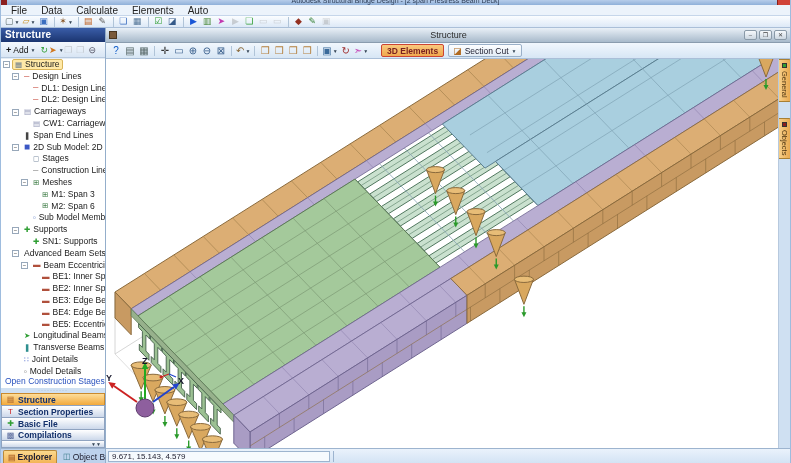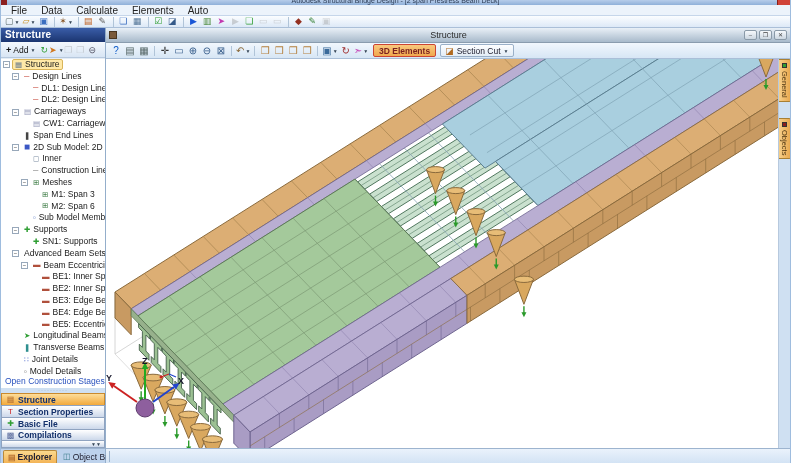--- a/index.html
+++ b/index.html
@@ -54,21 +54,21 @@
   #rightcol{width:686px;display:flex;flex-direction:column;}
   #vtitle{height:15px;background:linear-gradient(#e9f0f7,#a8bacb);border-bottom:1px solid #8a9cae;display:flex;align-items:center;position:relative;}
   #vtitle .wicon{width:8px;height:8px;background:#7a5a3a;border:1px solid #4a3620;margin-left:3px;}
   #vtitle .wtext{position:absolute;left:50%;transform:translateX(-50%);font-size:9px;color:#2b2b2b;}
   #vtitle .wbtns{margin-left:auto;display:flex;margin-right:4px;}
   .wbtn{width:13px;height:10px;background:linear-gradient(#f6f9fc,#ccd7e1);border:1px solid #8a9aa8;border-radius:2px;margin-left:2px;font-size:6px;line-height:8px;text-align:center;color:#444;}
   #vtoolbar{height:16px;background:linear-gradient(#f1f7fd,#d7e6f5);border-bottom:1px solid #aabfd8;display:flex;align-items:center;padding-left:3px;}
   .vbtn{height:13px;min-width:14px;display:flex;align-items:center;justify-content:center;border:1px solid transparent;border-radius:2px;}
   .vbtn .g{font-size:10px;line-height:10px;}
   .vbtn .dd{font-size:5px;color:#345;margin-left:1px;}
-  #btn3delems{margin-left:4px;background:linear-gradient(#f9c97e,#f0a84e);border:1px solid #cc4433;color:#7a1f1f;font-size:8.5px;font-weight:bold;padding:0 5px;height:13px;line-height:12px;border-radius:2px;}
+  #btn3delems{margin-left:12px;background:linear-gradient(#f9c97e,#f0a84e);border:1px solid #cc4433;color:#7a1f1f;font-size:8.5px;font-weight:bold;padding:0 5px;height:13px;line-height:12px;border-radius:2px;}
   #btnsectioncut{margin-left:4px;background:linear-gradient(#fdfeff,#e2ecf6);border:1px solid #9ab0c8;color:#223;font-size:8.5px;padding:0 4px;height:13px;line-height:12px;border-radius:2px;display:flex;align-items:center;}
   #btnsectioncut .ci{color:#b06a20;margin-right:3px;font-size:9px;}
   #btnsectioncut .dd{font-size:5px;color:#345;margin-left:3px;}
   #viewrow{height:389px;display:flex;}
   #viewport{width:673px;height:389px;background:#fff;position:relative;overflow:hidden;border-right:1px solid #b7c9de;}
   #tabscol{width:12px;background:#cfe0f2;padding-top:0;}
   .vtab{writing-mode:vertical-rl;background:linear-gradient(90deg,#f6cf8a,#e9a94f);border:1px solid #a87f33;border-left:none;border-radius:0 2px 2px 0;color:#4a3210;font-size:7.5px;padding:3px 1px;margin-bottom:16px;display:flex;align-items:center;}
   .vtab .sq{width:5px;height:5px;margin-bottom:3px;border:1px solid #333;}
   #statusbar{height:15px;background:linear-gradient(#eaf2fb,#d3e3f4);border-top:1px solid #9db4cf;display:flex;align-items:center;}
   #coordbox{width:222px;height:11px;margin-left:2px;background:#f6fafe;border:1px solid #9db4cf;font-size:8px;color:#223;line-height:10px;padding-left:3px;}
@@ -246,21 +246,21 @@
             <span class="exp">−</span>
             <span class="cell">
               <span class="ticon" style="color: rgb(59, 87, 196);">◼</span>
               <span class="tlabel">2D Sub Model: 2D Model A</span>
             </span>
           </div>
           <div class="trow" style="padding-left: 20px;">
             <span class="exp hid"></span>
             <span class="cell">
               <span class="ticon" style="color: rgb(122, 139, 160);">◻</span>
-              <span class="tlabel">Inner</span>
+              <span class="tlabel">Stages</span>
             </span>
           </div>
           <div class="trow" style="padding-left: 20px;">
             <span class="exp hid"></span>
             <span class="cell">
               <span class="ticon" style="color: rgb(119, 119, 119);">─</span>
               <span class="tlabel">Construction Lines</span>
             </span>
           </div>
           <div class="trow" style="padding-left: 20px;">
@@ -747,17 +747,18 @@
               <span class="sq" style="background: rgb(47, 158, 51);"></span>
               <span>General</span>
             </div>
             <div class="vtab">
               <span class="sq" style="background: rgb(139, 31, 31);"></span>
               <span>Objects</span>
             </div>
           </div>
       </div>
       <div id="statusbar">
+        <div id="coordbox">9.671, 15.143, 4.579</div>
         <div class="sdiv"></div>
       </div>
     </div>
   </div>
 </div>
 
 </body></html>

